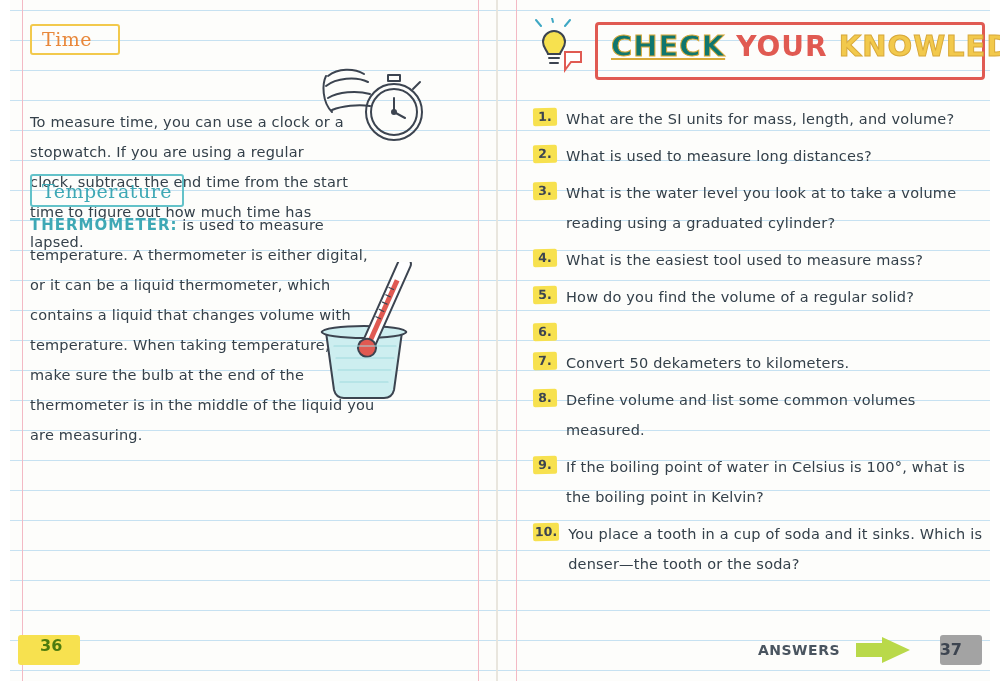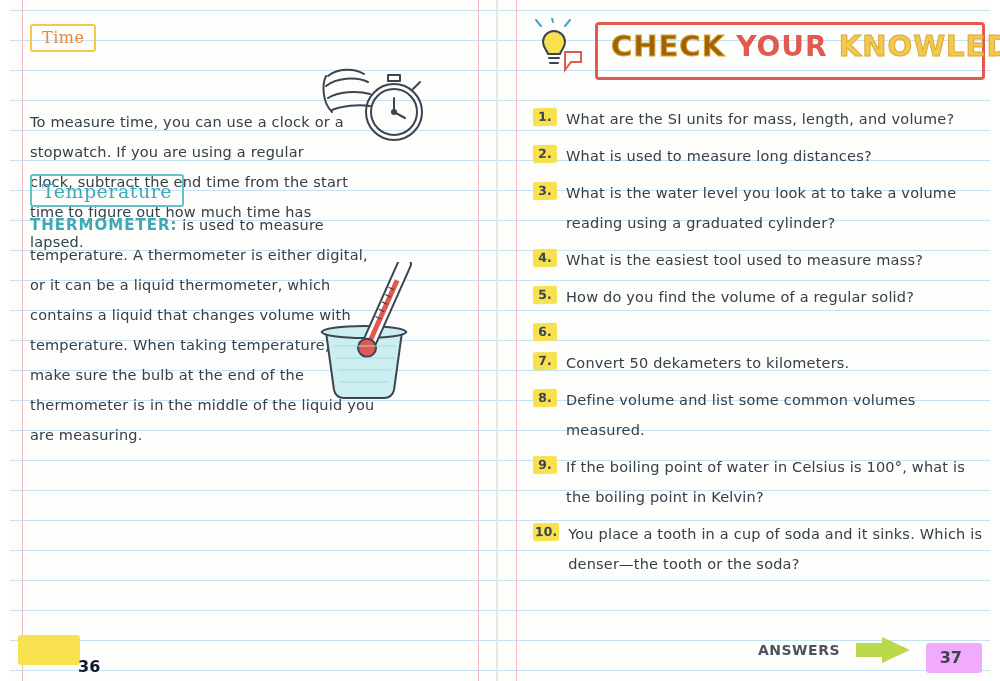--- a/index.html
+++ b/index.html
@@ -58,23 +58,23 @@
   
   .left-col {
     position: absolute;
     left: 30px;
     top: 24px;
     width: 420px;
   }
   .head-time {
     display: inline-block;
     font-family: "DejaVu Serif", serif;
-    font-size: 16px;
+    font-size: 19px;
     color: #e8873a;
-    padding: 2px 10px 3px 10px;
+    padding: 2px 26px 3px 10px;
     border: 2px solid #f2c94c;
     border-radius: 3px;
     letter-spacing: .5px;
     text-align: right;
   }
   .head-temp {
     display: inline-block;
     font-family: "DejaVu Serif", serif;
     font-size: 19px;
     color: #3ea8b5;
@@ -133,21 +133,21 @@
   .banner-text {
     position: absolute;
     left: 86px;
     top: 11px;
     font-family: "DejaVu Sans", sans-serif;
     font-weight: bold;
     font-size: 29px;
     letter-spacing: 1px;
     white-space: nowrap;
   }
-  .bt-check { color: #a16207; -webkit-text-stroke: 1px #d8a93a; }
+  .bt-check { color: #0f766e; text-decoration: underline; -webkit-text-stroke: 1px #d8a93a; }
   .bt-your  { color: #e05a52; font-size: 28px; }
   .bt-know  { color: #f2c94c; -webkit-text-stroke: 1px #d8a93a; }
 
   .q-list {
     position: absolute;
     left: 8px;
     top: 86px;
     width: 452px;
   }
   .q-item {
@@ -185,33 +185,32 @@
     left: 18px;
     bottom: 16px;
     width: 62px;
     height: 30px;
     background: #f7e14f;
     border-radius: 3px;
   }
   .folio-left span {
     position: absolute;
     left: 22px;
-    top: 22px;
+    top: 1px;
     font-size: 16px;
     font-weight: bold;
-    color: #0f172a;
-    margin-left: 38px;
+    color: #4d7c0f;
   }
   .folio-right {
     position: absolute;
     right: 18px;
-    bottom: 8px;
-    width: 56px;
+    bottom: 16px;
+    width: 42px;
     height: 30px;
-    background: #f0abfc;
+    background: #a3a3a3;
     border-radius: 3px;
   }
   .folio-right span {
     position: absolute;
     right: 20px;
     top: 5px;
     font-size: 16px;
     font-weight: bold;
     color: #3c4450;
   }

